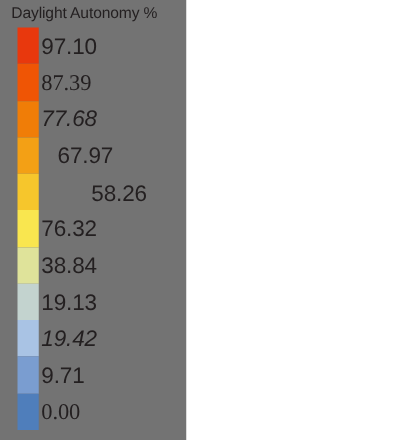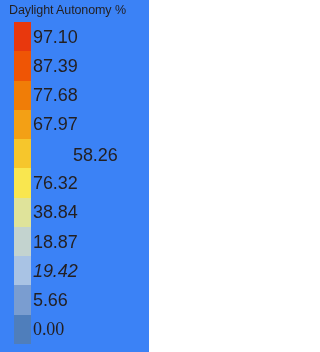--- a/index.html
+++ b/index.html
@@ -14,21 +14,21 @@
     overflow: hidden;
     font-family: "Liberation Sans", sans-serif;
     -webkit-font-smoothing: antialiased;
   }
   #legend-root {
     position: absolute;
     left: 0;
     top: 0;
     width: 149px;
     height: 352px;
-    background: #3b82f6;
+    background: #737373;
   }
   #legend-title {
     position: absolute;
     left: 9px;
     top: 2px;
     width: 140px;
     height: 17px;
     font-size: 12.5px;
     line-height: 17px;
     color: #231f20;
@@ -82,25 +82,25 @@
       <div class="cb-band" style="background: rgb(249, 230, 79);"></div>
       <div class="cb-band" style="background: rgb(223, 227, 154);"></div>
       <div class="cb-band" style="background: rgb(195, 211, 207);"></div>
       <div class="cb-band" style="background: rgb(169, 195, 228);"></div>
       <div class="cb-band" style="background: rgb(122, 157, 208);"></div>
       <div class="cb-band" style="background: rgb(79, 126, 187);"></div>
     </div>
 
   <div id="tick-labels">
       <div class="tick-label" style="top: 14.6364px; color: rgb(35, 31, 32);">97.10</div>
-      <div class="tick-label" style="top: 43.9091px; color: rgb(35, 31, 32);">87.39</div>
-      <div class="tick-label" style="top: 73.1818px; color: rgb(35, 31, 32);">77.68</div>
-      <div class="tick-label" style="top: 102.455px; color: rgb(35, 31, 32);">67.97</div>
+      <div class="tick-label" style="top: 43.9091px; color: rgb(35, 31, 32); font-family: Liberation Serif, serif;">87.39</div>
+      <div class="tick-label" style="top: 73.1818px; color: rgb(35, 31, 32); font-style: italic;">77.68</div>
+      <div class="tick-label" style="top: 102.455px; color: rgb(35, 31, 32); margin-left: 13px;">67.97</div>
       <div class="tick-label" style="top: 133px; color: rgb(35, 31, 32); margin-left: 40px;">58.26</div>
       <div class="tick-label" style="top: 161px; color: rgb(35, 31, 32);">76.32</div>
       <div class="tick-label" style="top: 190.273px; color: rgb(35, 31, 32);">38.84</div>
-      <div class="tick-label" style="top: 219.545px; color: rgb(35, 31, 32);">18.87</div>
+      <div class="tick-label" style="top: 219.545px; color: rgb(35, 31, 32);">19.13</div>
       <div class="tick-label" style="top: 248.818px; color: rgb(35, 31, 32); font-style: italic;">19.42</div>
-      <div class="tick-label" style="top: 278.091px; color: rgb(35, 31, 32);">5.66</div>
+      <div class="tick-label" style="top: 278.091px; color: rgb(35, 31, 32);">9.71</div>
       <div class="tick-label" style="top: 307.364px; color: rgb(35, 31, 32); font-family: Liberation Serif, serif;">0.00</div>
     </div>
 
 </div>
 
 </body></html>

